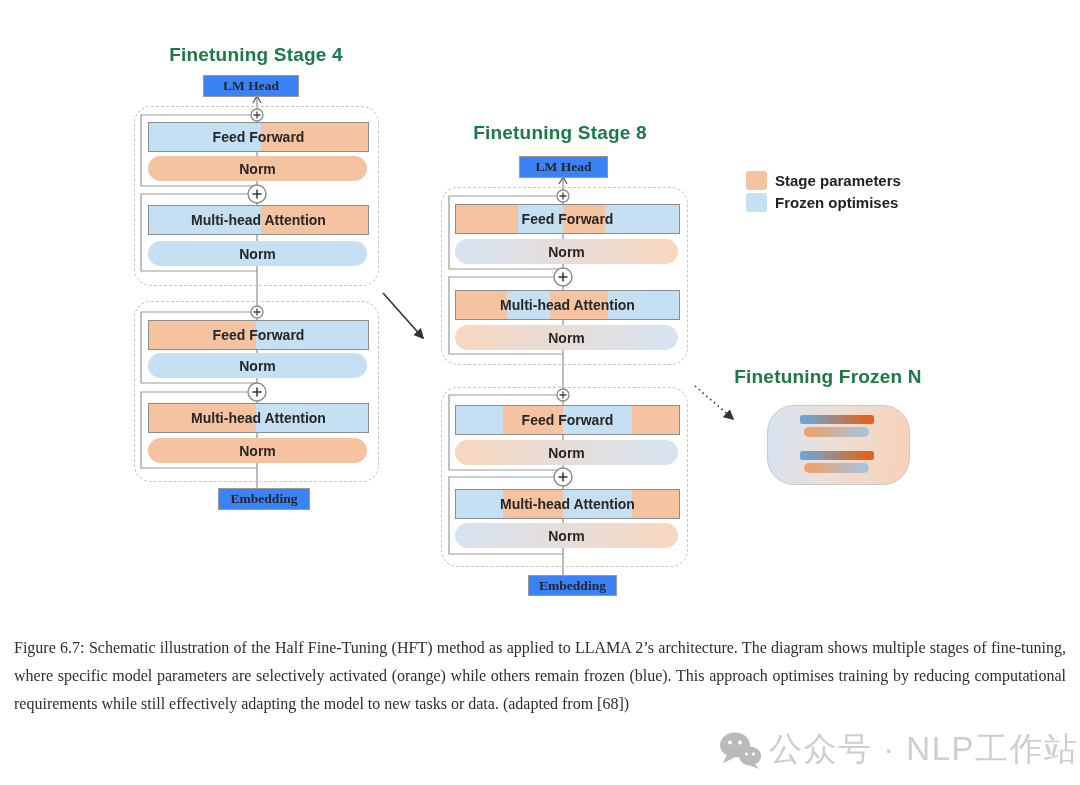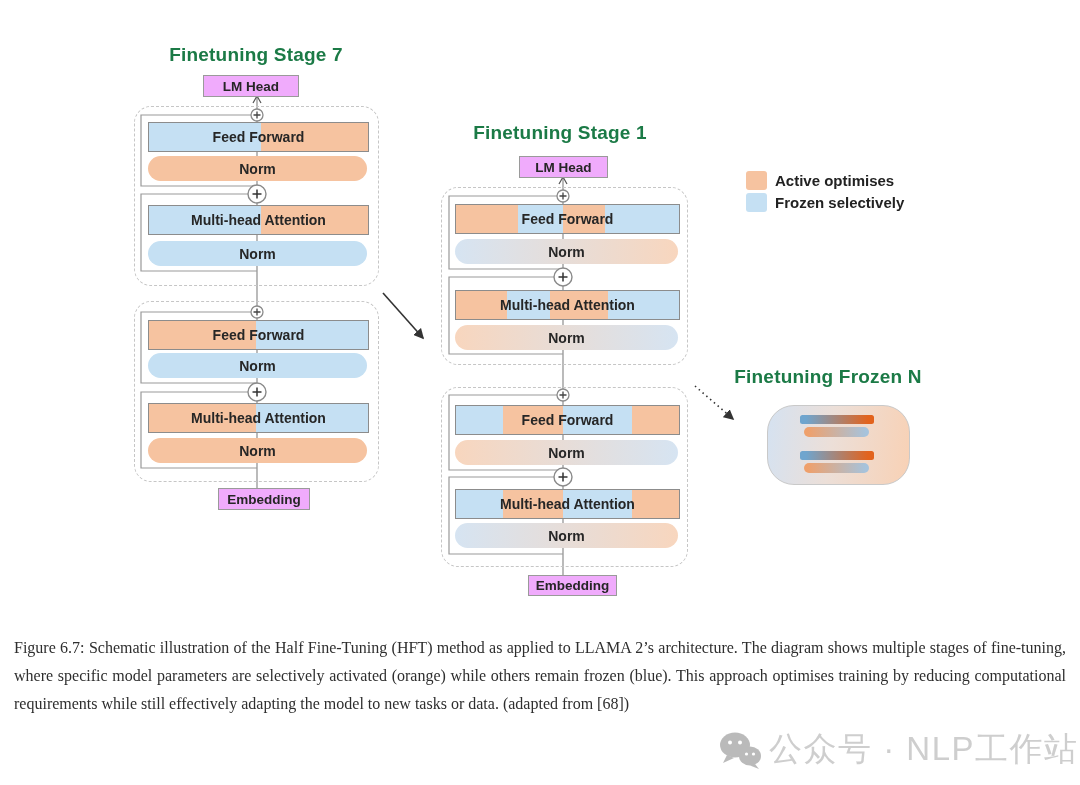--- a/index.html
+++ b/index.html
@@ -1,23 +1,23 @@
 <!DOCTYPE html>
 <html style="--active-orange: #F6C3A0; --frozen-blue: #C5E0F3; --norm-orange-light: #F8D6BE; --norm-blue-light: #D6E4F2; --title-green: #1B7A46; --text-dark: #262626; --box-border: #8C8C8C; --dash-gray: #C6C6C6; --line-gray: #969696; --stage-n-left: #D5E2F1; --stage-n-right: #F8D1B5; --bar-blue: #6FA5CE; --bar-orange: #E2631D; --pill-orange: #EFA06B; --pill-blue: #A6C3DC; --caption-ink: #2E2E2E; --watermark-gray: #C2C2C2;"><head>
 <meta charset="utf-8">
 <style>
   html,body{margin:0;padding:0;background:#fff;}
   .canvas{position:relative;width:1080px;height:785px;background:#fff;overflow:hidden;
           font-family:"Liberation Sans",sans-serif;}
   svg.connectors{position:absolute;left:0;top:0;z-index:1;}
   .stage-title{position:absolute;z-index:3;transform:translateX(-50%);white-space:nowrap;
     font-size:19px;font-weight:800;color:var(--title-green,#1B7A46);letter-spacing:.2px;}
-  .io-box{position:absolute;z-index:3;background:#f0abfc;border:1.5px solid #9a9a9a;
+  .io-box{position:absolute;z-index:3;background:#3b82f6;border:1.5px solid #9a9a9a;
     display:flex;align-items:center;justify-content:center;
-    font-size:13.5px;font-weight:700;color:var(--text-dark,#262626);}
+    font-size:13.5px;font-weight:700;color:var(--text-dark,#262626);font-family:Liberation Serif, serif;}
   .dashed-block{position:absolute;z-index:2;border:1.6px dashed var(--dash-gray,#c6c6c6);border-radius:17px;}
   .row{position:absolute;z-index:3;display:flex;align-items:center;justify-content:center;
     font-size:14px;font-weight:700;color:var(--text-dark,#262626);white-space:nowrap;}
   .box{border:1.5px solid var(--box-border,#8c8c8c);}
   .pill{border-radius:13px;}
   
   .bg-half-bo{background:linear-gradient(90deg,var(--frozen-blue,#C5E0F3) 0 51%,var(--active-orange,#F6C3A0) 51% 100%);}
   .bg-half-ob{background:linear-gradient(90deg,var(--active-orange,#F6C3A0) 0 49%,var(--frozen-blue,#C5E0F3) 49% 100%);}
   .bg-solid-o{background:var(--active-orange,#F6C3A0);}
   .bg-solid-b{background:var(--frozen-blue,#C5E0F3);}
@@ -101,62 +101,62 @@
       <path d="M252.5 194 H261.5 M257 189.5 V198.5"></path>
       <path d="M252.5 392 H261.5 M257 387.5 V396.5"></path>
       <path d="M558.5 277 H567.5 M563 272.5 V281.5"></path>
       <path d="M558.5 477 H567.5 M563 472.5 V481.5"></path>
     </g>
 
     <path d="M383 293 L423 338" stroke="#333" stroke-width="1.6" fill="none" marker-end="url(#ah)"></path>
     <path d="M695 386 L733 419" stroke="#333" stroke-width="1.6" fill="none" stroke-dasharray="1.5 3.5" marker-end="url(#ah)"></path>
   </svg>
 
-  <div class="stage-title" style="left:256px;top:44px">Finetuning Stage 7</div>
+  <div class="stage-title" style="left:256px;top:44px">Finetuning Stage 4</div>
   <div class="io-box" style="left:203px;top:75px;width:94px;height:20px">LM Head</div>
 
   <div class="dashed-block" style="left:134px;top:106px;width:243px;height:178px"></div>
   <div class="row box bg-half-bo" style="left:148px;top:122px;width:219px;height:28px">Feed Forward</div>
   <div class="row pill bg-solid-o" style="left:148px;top:156px;width:219px;height:25px">Norm</div>
   <div class="row box bg-half-bo" style="left:148px;top:205px;width:219px;height:28px">Multi-head Attention</div>
   <div class="row pill bg-solid-b" style="left:148px;top:241px;width:219px;height:25px">Norm</div>
 
   <div class="dashed-block" style="left:134px;top:301px;width:243px;height:179px"></div>
   <div class="row box bg-half-ob" style="left:148px;top:320px;width:219px;height:28px">Feed Forward</div>
   <div class="row pill bg-solid-b" style="left:148px;top:353px;width:219px;height:25px">Norm</div>
   <div class="row box bg-half-ob" style="left:148px;top:403px;width:219px;height:28px">Multi-head Attention</div>
   <div class="row pill bg-solid-o" style="left:148px;top:438px;width:219px;height:25px">Norm</div>
 
   <div class="io-box" style="left:218px;top:488px;width:90px;height:20px">Embedding</div>
 
-  <div class="stage-title" style="left:560px;top:122px">Finetuning Stage 1</div>
+  <div class="stage-title" style="left:560px;top:122px">Finetuning Stage 8</div>
   <div class="io-box" style="left:519px;top:156px;width:87px;height:20px">LM Head</div>
 
   <div class="dashed-block" style="left:441px;top:187px;width:245px;height:176px"></div>
   <div class="row box bg-stripe-obob-a" style="left:455px;top:204px;width:223px;height:28px">Feed Forward</div>
   <div class="row pill bg-grad-bo" style="left:455px;top:239px;width:223px;height:25px">Norm</div>
   <div class="row box bg-stripe-obob-b" style="left:455px;top:290px;width:223px;height:28px">Multi-head Attention</div>
   <div class="row pill bg-grad-ob" style="left:455px;top:325px;width:223px;height:25px">Norm</div>
 
   <div class="dashed-block" style="left:441px;top:387px;width:245px;height:178px"></div>
   <div class="row box bg-stripe-bobo" style="left:455px;top:405px;width:223px;height:28px">Feed Forward</div>
   <div class="row pill bg-grad-ob" style="left:455px;top:440px;width:223px;height:25px">Norm</div>
   <div class="row box bg-stripe-bobo" style="left:455px;top:489px;width:223px;height:28px">Multi-head Attention</div>
   <div class="row pill bg-grad-bo" style="left:455px;top:523px;width:223px;height:25px">Norm</div>
 
   <div class="io-box" style="left:528px;top:575px;width:87px;height:19px">Embedding</div>
 
   <div class="legend">
     <div class="legend-row">
       <span class="legend-swatch bg-solid-o"></span>
-      <span class="legend-label">Active optimises</span>
+      <span class="legend-label">Stage parameters</span>
     </div>
     <div class="legend-row">
       <span class="legend-swatch bg-solid-b"></span>
-      <span class="legend-label">Frozen selectively</span>
+      <span class="legend-label">Frozen optimises</span>
     </div>
   </div>
 
   <div class="stage-title" style="left:828px;top:366px">Finetuning Frozen N</div>
   <div class="stageN-rect">
     <div class="nbar nbar-strong" style="top:9px"></div>
     <div class="nbar nbar-pill" style="top:21px"></div>
     <div class="nbar nbar-strong" style="top:45px"></div>
     <div class="nbar nbar-pill" style="top:57px"></div>
   </div>

